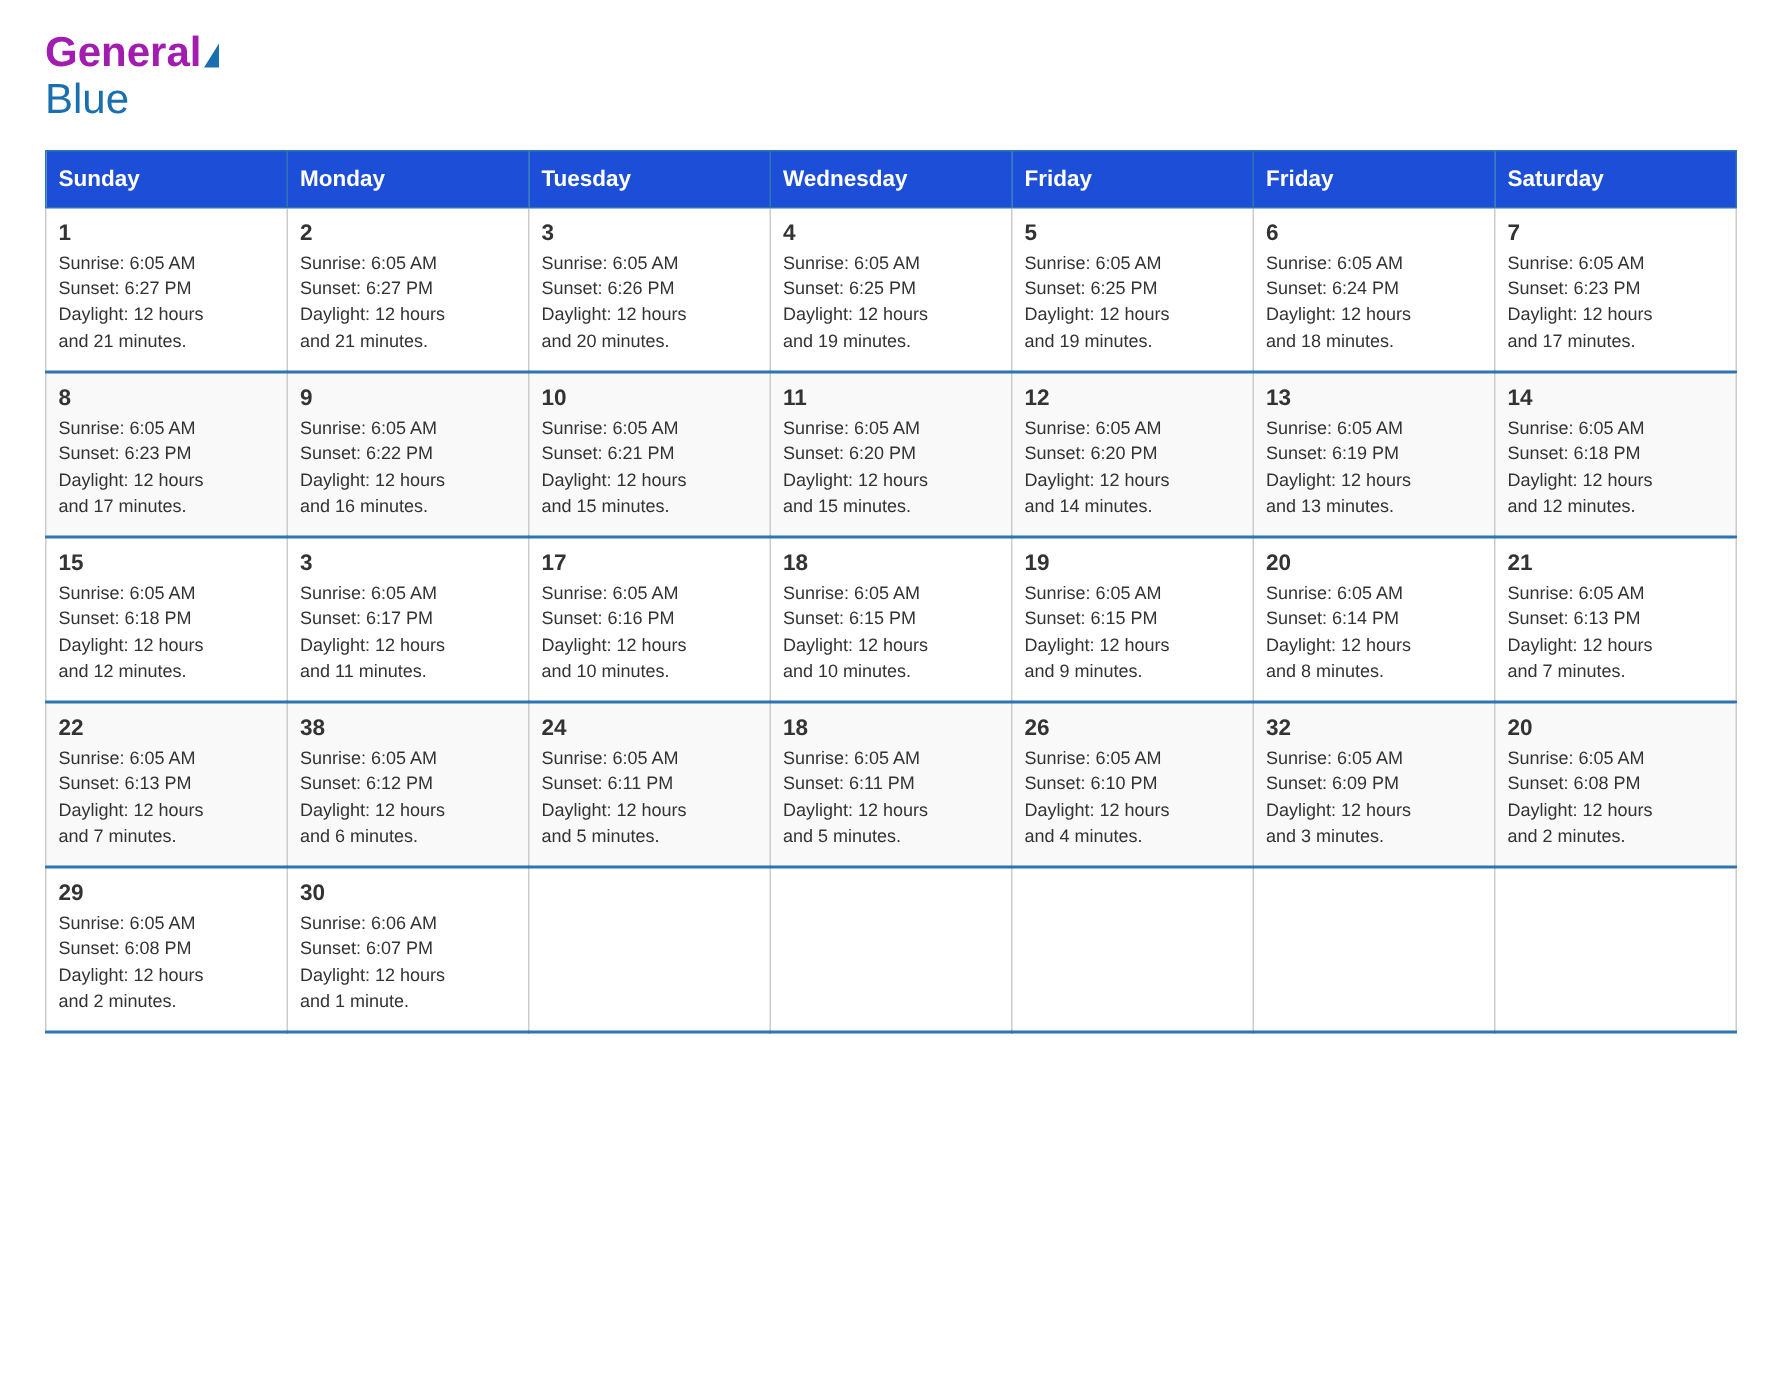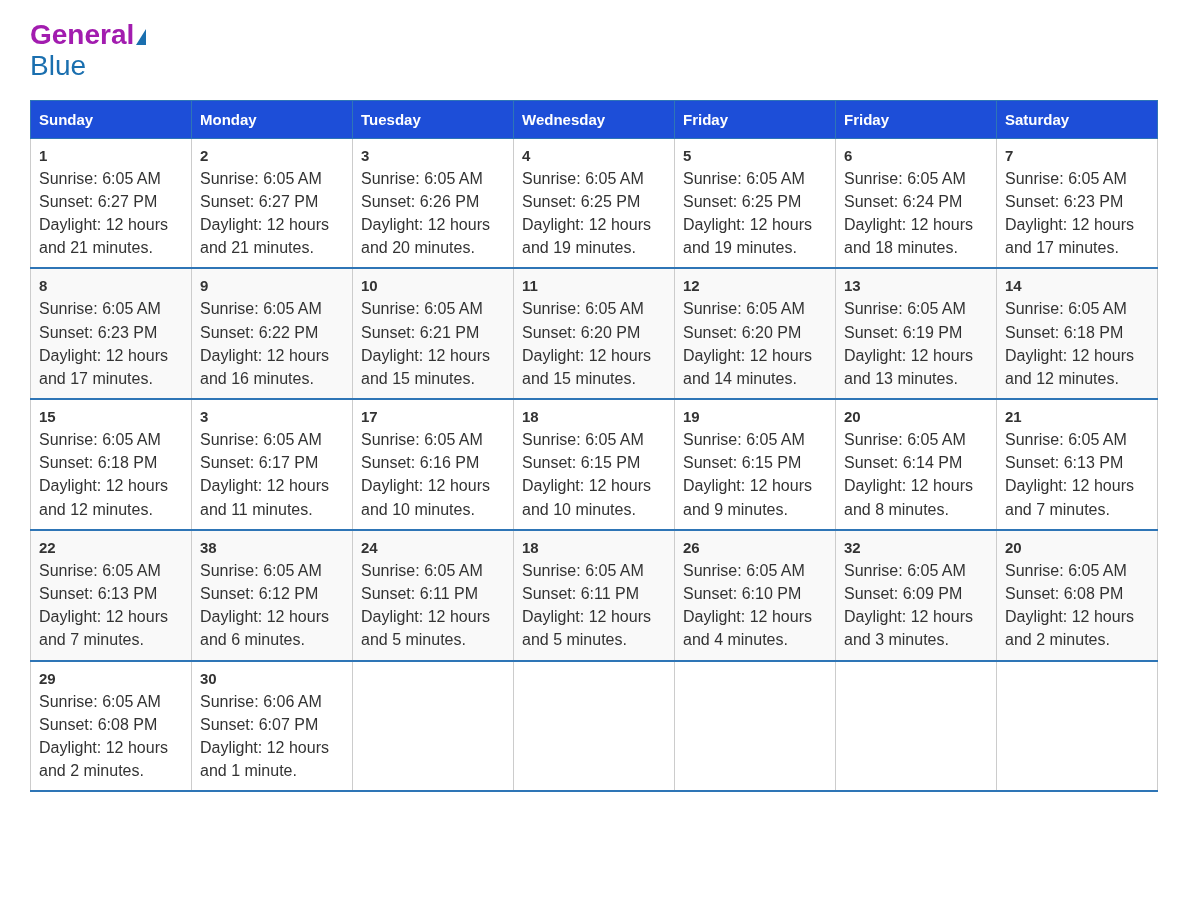--- a/index.html
+++ b/index.html
@@ -86,21 +86,21 @@
     tbody tr td:last-child {
       border-right: 1px solid #ccc;
     }
     .day-number {
       font-size: 15px;
       font-weight: bold;
       display: block;
       margin-bottom: 3px;
     }
     .day-info {
-      font-size: 16px;
+      font-size: 12px;
       line-height: 1.45;
       color: #333;
     }
     tbody tr:nth-child(even) td {
       background: #f9f9f9;
     }
     tbody tr:nth-child(odd) td {
       background: #fff;
     }
   </style>

